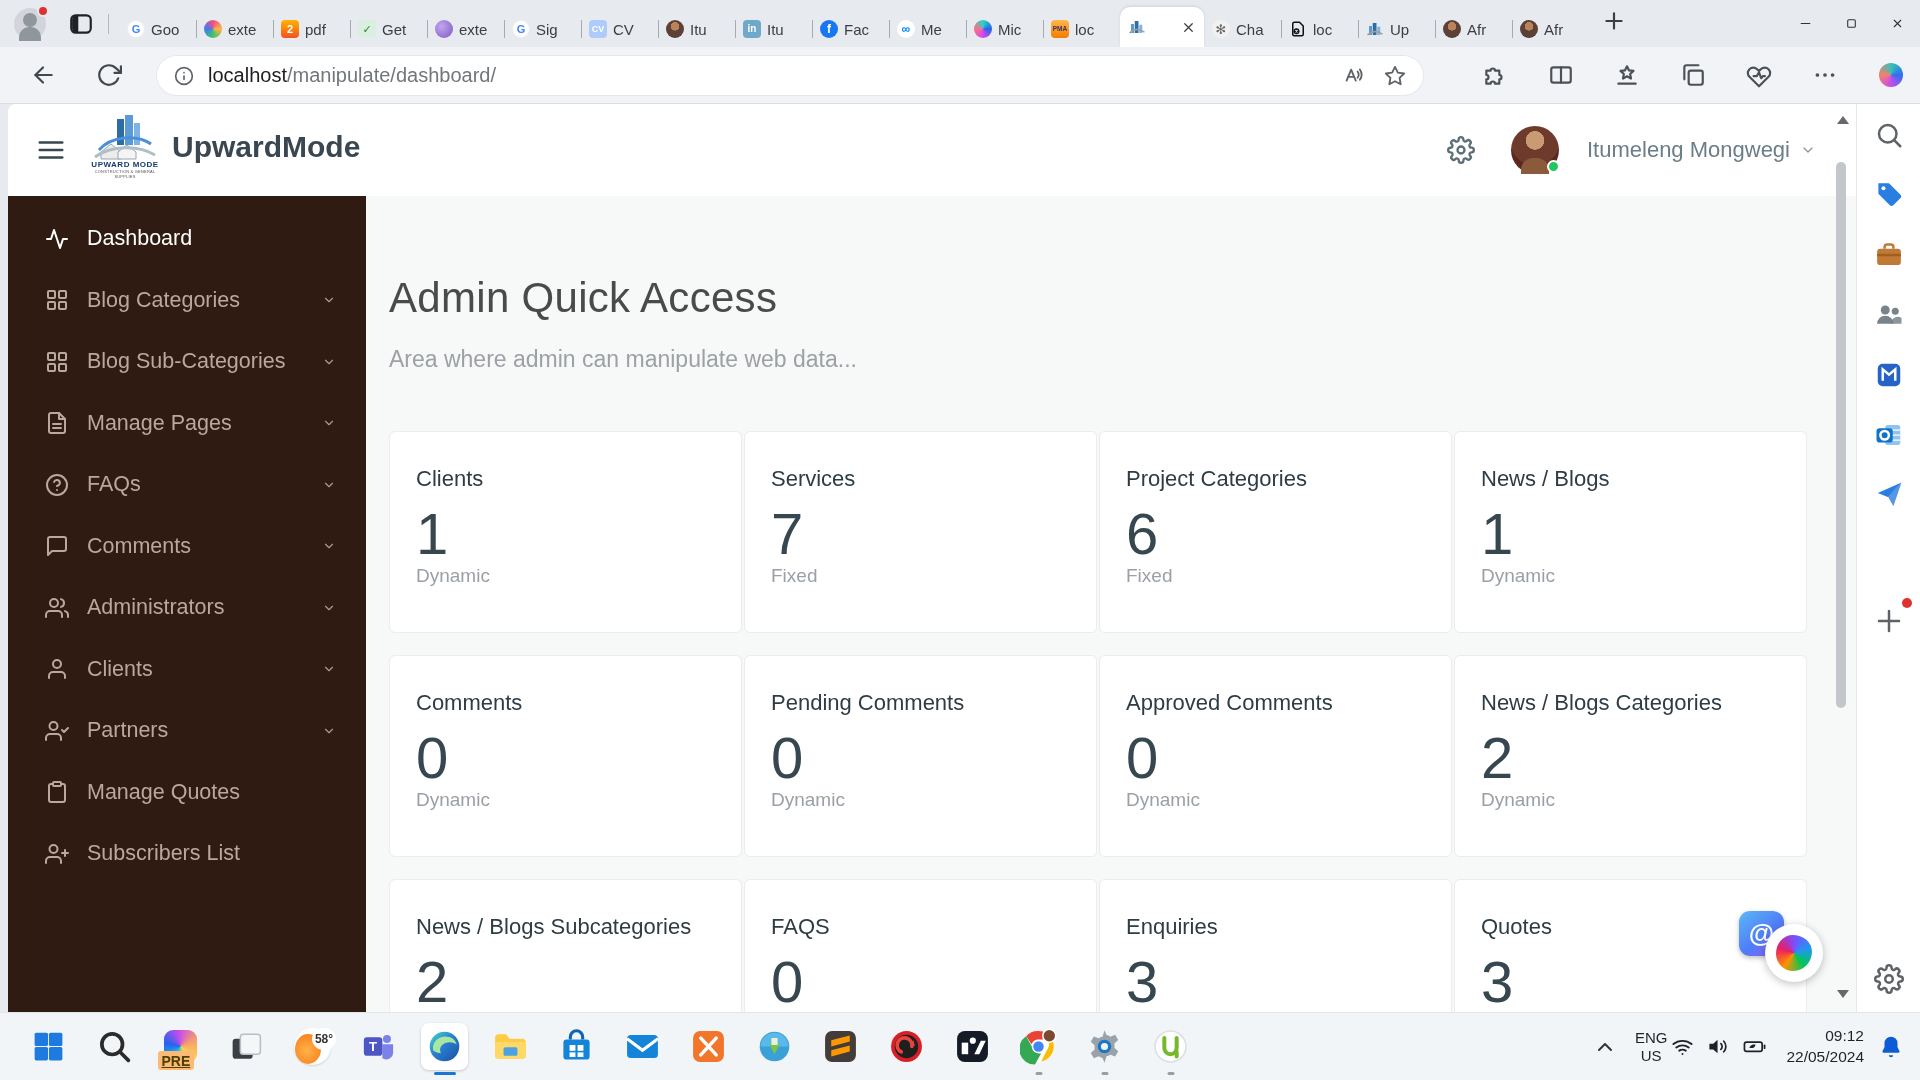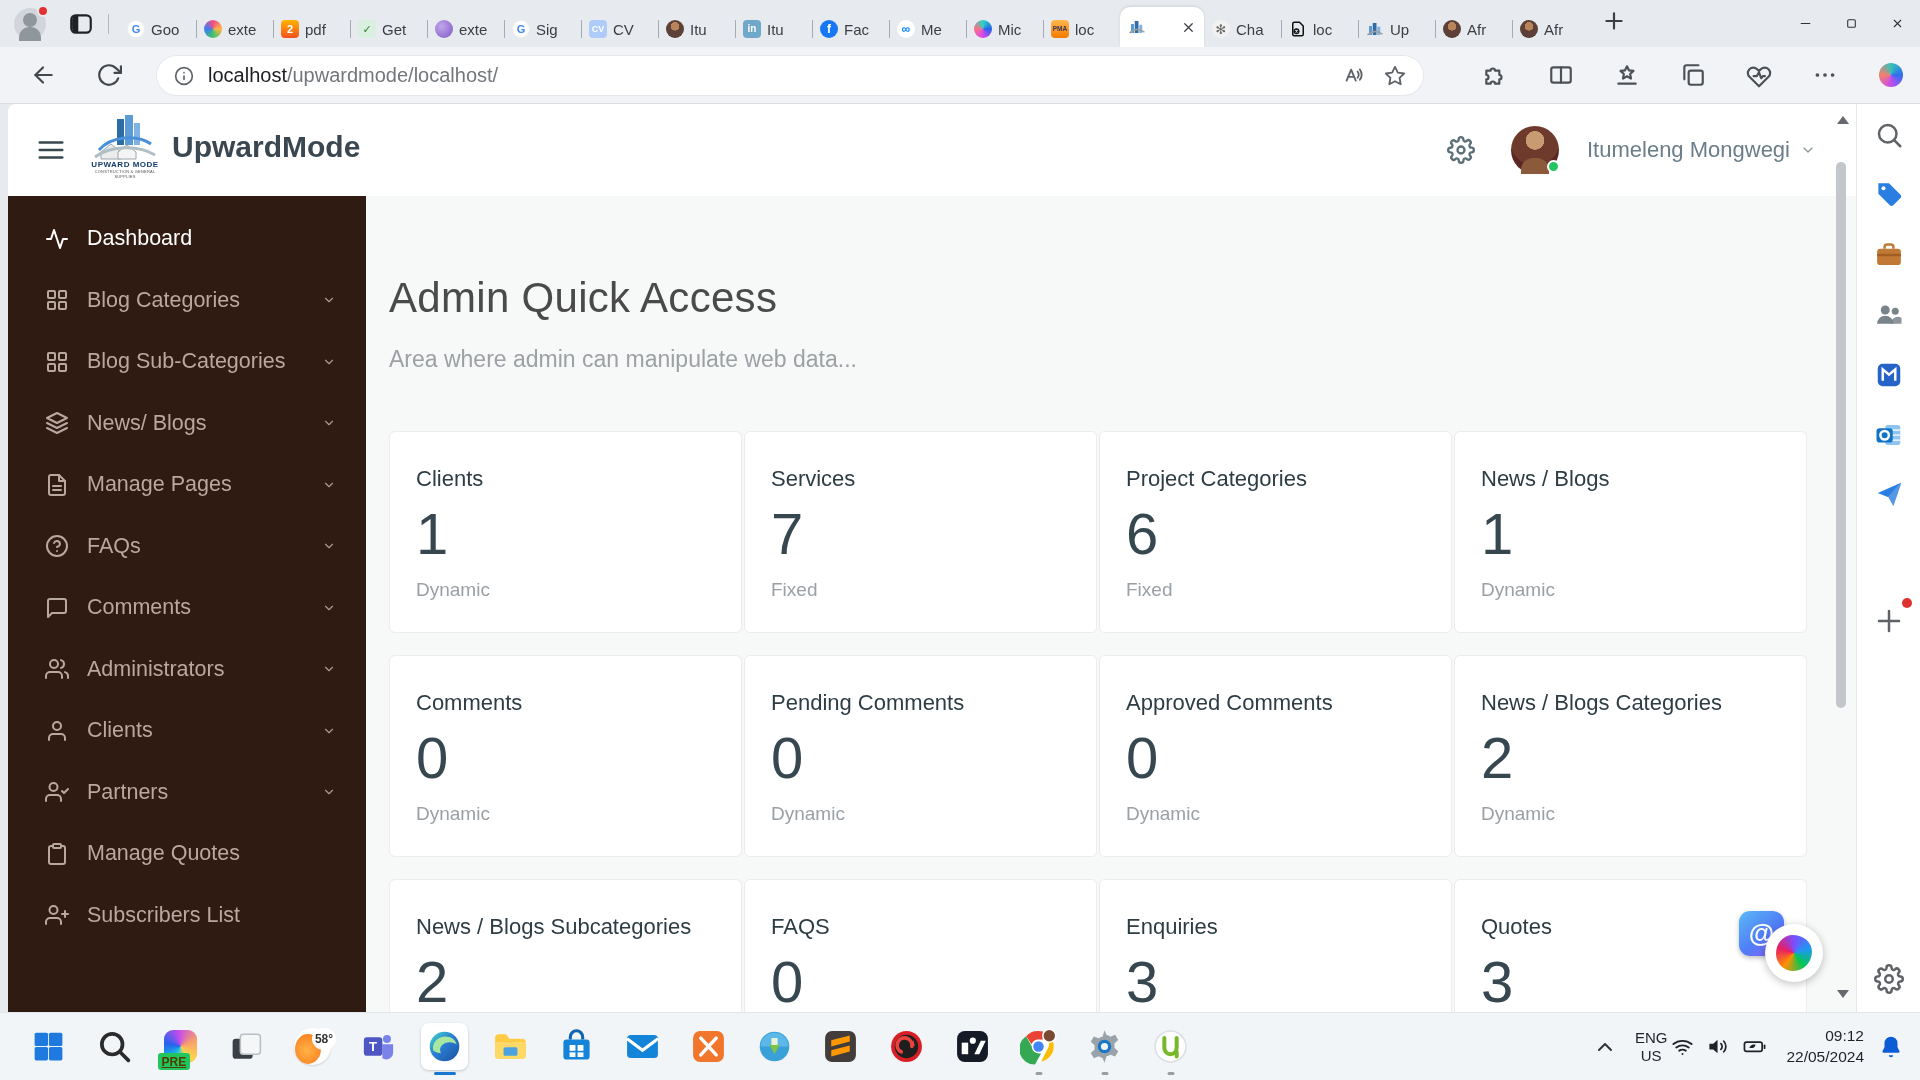--- a/index.html
+++ b/index.html
@@ -71,21 +71,21 @@
   .slbl{margin-left:18px;font-size:21.5px;white-space:nowrap;}
   .schev{margin-left:auto;width:14px;height:14px;opacity:.9;}
 
   #main{position:absolute;left:358px;top:92px;right:0;bottom:0;background:#f7f8f8;overflow:hidden;padding:0 49px 0 23px;}
   #main h1{margin:78px 0 0;font-size:42px;font-weight:400;color:#4a4a4a;letter-spacing:.3px;}
   .subhead{margin-top:24px;font-size:23px;color:#9da1a5;}
   #cards{margin-top:58px;display:grid;grid-template-columns:repeat(4,1fr);gap:22px 2px;width:1418px;}
   .card{height:202px;background:#fff;border:1px solid #ececec;border-radius:6px;padding:34px 24px 0 26px;}
   .ctitle{font-size:22px;font-weight:500;color:#2e3c44;white-space:nowrap;}
   .cvalue{margin-top:12px;font-size:58px;color:#37474f;line-height:1.05;}
-  .ctag{margin-top:14px;font-size:19px;color:#9aa0a5;min-height:20px;}
+  .ctag{font-size:19px;color:#9aa0a5;min-height:20px;}
 
   .fab1{position:absolute;left:1731px;top:807px;width:45px;height:45px;border-radius:11px;z-index:5;
     background:linear-gradient(140deg,#5bb8f5,#4f7df7 55%,#9b5cf7);display:flex;align-items:center;justify-content:center;
     color:#fff;font-size:26px;font-weight:700;box-shadow:0 2px 5px rgba(0,0,0,.25);}
   .fab2{position:absolute;left:1757px;top:820px;width:58px;height:58px;border-radius:50%;background:#fff;z-index:6;
     box-shadow:0 2px 8px rgba(0,0,0,.25);display:flex;align-items:center;justify-content:center;}
   .brain{width:36px;height:36px;border-radius:46% 54% 52% 48%/52% 46% 54% 48%;
     background:conic-gradient(#7c4dff,#2196f3,#00c853,#ff9100,#e91e63,#7c4dff);}
 
   
@@ -105,21 +105,21 @@
 
   
   #taskbar{position:absolute;left:0;bottom:0;width:100%;height:68px;background:#f2f5f8;border-top:1px solid #e1e5e9;display:flex;align-items:center;}
   #tbapps{display:flex;align-items:center;gap:25px;margin-left:28px;}
   .tbapp{position:relative;width:41px;height:41px;display:flex;align-items:center;justify-content:center;flex:none;}
   .tile{position:relative;width:37px;height:37px;display:block;z-index:1;}
   .tile svg{width:100%;height:100%;display:block;}
   .rundot{position:absolute;bottom:-8px;left:50%;transform:translateX(-50%);width:7px;height:3px;border-radius:2px;background:#999ea3;}
   .tbapp.edge::before{content:"";position:absolute;inset:-3px;background:#fff;border-radius:8px;box-shadow:0 1px 3px rgba(0,0,0,.18);}
   .tbapp.edge::after{content:"";position:absolute;bottom:-8px;left:50%;transform:translateX(-50%);width:22px;height:3px;border-radius:2px;background:#1976d2;}
-  .tbadge{position:absolute;bottom:-3px;left:-2px;z-index:2;background:#22c55e;color:#4d3f00;font-size:12px;font-weight:700;padding:1.5px 3.5px;border-radius:3px;text-decoration:underline;}
+  .tbadge{position:absolute;bottom:-3px;left:-2px;z-index:2;background:#fdba74;color:#4d3f00;font-size:14px;font-weight:700;padding:1.5px 3.5px;border-radius:3px;text-decoration:underline;}
   .tbapp.weather .tile{border-radius:50%;background:#fff;box-shadow:0 1px 2px rgba(0,0,0,.15);}
   .wsun{position:absolute;left:1px;bottom:1px;width:26px;height:30px;border-radius:50%;background:radial-gradient(circle at 45% 55%,#ffb347,#f97316);}
   .wtemp{position:absolute;top:2px;right:-3px;z-index:2;background:#fff;border-radius:50%;min-width:24px;height:22px;
     display:flex;align-items:center;justify-content:center;font-size:12px;font-weight:700;color:#333;}
   #tray{margin-left:auto;display:flex;align-items:center;margin-right:8px;}
   .traychev{width:24px;height:24px;color:#2f3338;margin-right:14px;}
   .lang{text-align:center;font-size:15px;color:#1f2328;line-height:1.2;margin:0 4px;}
   .sysicons{display:flex;gap:13px;align-items:center;color:#1f2328;}
   .sysicons .ico{width:23px;height:23px;}
   .clock{margin:0 10px 0 20px;text-align:right;font-size:15.5px;color:#1f2328;line-height:1.3;}
@@ -341,21 +341,21 @@
         </svg>
       </span>
     <div class="urlpill">
       <span class="ico info">
           <svg viewBox="0 0 24 24" fill="none" stroke="currentColor" stroke-width="2" stroke-linecap="round" stroke-linejoin="round">
             <circle cx="12" cy="12" r="10"></circle>
             <line x1="12" y1="16" x2="12" y2="12"></line>
             <line x1="12" y1="8" x2="12.01" y2="8"></line>
           </svg>
         </span>
-      <span class="urltext"><span class="host">localhost</span><span class="path">/upwardmode/localhost/</span></span>
+      <span class="urltext"><span class="host">localhost</span><span class="path">/manipulate/dashboard/</span></span>
       <span class="pillright">
         <span class="ico">
             <svg viewBox="0 0 24 24" fill="none" stroke="currentColor" stroke-width="2" stroke-linecap="round" stroke-linejoin="round">
               <path d="M5 17L10 5l5 12"></path>
               <line x1="6.8" y1="13" x2="13.2" y2="13"></line>
               <path d="M17 7a6 6 0 0 1 0 7"></path>
               <path d="M19.5 5a9.5 9.5 0 0 1 0 11"></path>
             </svg>
           </span>
         <span class="ico">
@@ -490,35 +490,20 @@
           <span class="slbl">Blog Sub-Categories</span>
           <span class="ico schev">
             <svg viewBox="0 0 24 24" fill="none" stroke="currentColor" stroke-width="2" stroke-linecap="round" stroke-linejoin="round">
               <polyline points="6 9 12 15 18 9"></polyline>
             </svg>
           </span>
         </div>
         <div class="sitem">
           <span class="ico sicon">
             <svg viewBox="0 0 24 24" fill="none" stroke="currentColor" stroke-width="2" stroke-linecap="round" stroke-linejoin="round">
-              <polygon points="12 2 2 7 12 12 22 7 12 2"></polygon>
-              <polyline points="2 12 12 17 22 12"></polyline>
-              <polyline points="2 17 12 22 22 17"></polyline>
-            </svg>
-          </span>
-          <span class="slbl">News/ Blogs</span>
-          <span class="ico schev">
-            <svg viewBox="0 0 24 24" fill="none" stroke="currentColor" stroke-width="2" stroke-linecap="round" stroke-linejoin="round">
-              <polyline points="6 9 12 15 18 9"></polyline>
-            </svg>
-          </span>
-        </div>
-        <div class="sitem">
-          <span class="ico sicon">
-            <svg viewBox="0 0 24 24" fill="none" stroke="currentColor" stroke-width="2" stroke-linecap="round" stroke-linejoin="round">
               <path d="M14 2H6a2 2 0 0 0-2 2v16a2 2 0 0 0 2 2h12a2 2 0 0 0 2-2V8z"></path>
               <polyline points="14 2 14 8 20 8"></polyline>
               <line x1="16" y1="13" x2="8" y2="13"></line>
               <line x1="16" y1="17" x2="8" y2="17"></line>
             </svg>
           </span>
           <span class="slbl">Manage Pages</span>
           <span class="ico schev">
             <svg viewBox="0 0 24 24" fill="none" stroke="currentColor" stroke-width="2" stroke-linecap="round" stroke-linejoin="round">
               <polyline points="6 9 12 15 18 9"></polyline>

